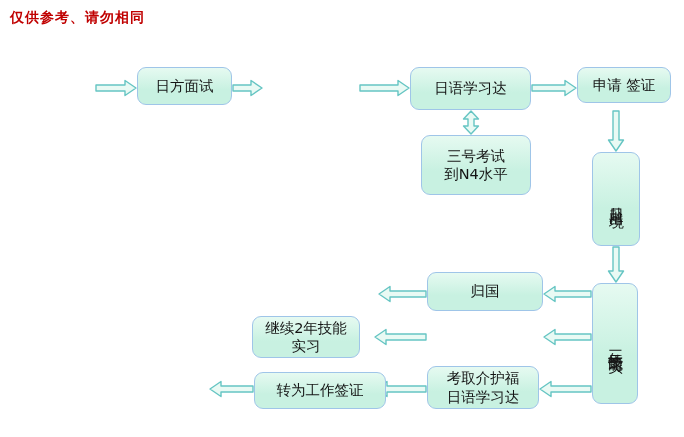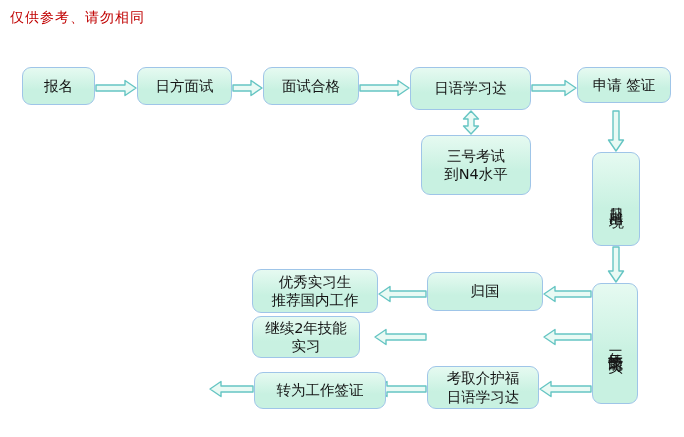--- a/index.html
+++ b/index.html
@@ -1,18 +1,18 @@
 <!DOCTYPE html>
 <html style="--background: #ffffff; --title-color: #c00000; --box-fill: #c8f1e1; --box-border: #9fc5e8; --arrow-fill: #e9faf4; --arrow-stroke: #66c5c3;"><head>
 <meta charset="utf-8">
 <style>
   html,body{margin:0;padding:0;background:#fff;}
   body{font-family:"DejaVu Sans","Liberation Sans",sans-serif;}
   #canvas{position:relative;width:684px;height:437px;background:var(--background,#fff);overflow:hidden;}
-  .title{position:absolute;left:10px;top:9px;font-size:14px;font-weight:normal;color:var(--title-color,#c00000);letter-spacing:1px;white-space:nowrap;}
+  .title{position:absolute;left:10px;top:9px;font-size:14px;font-weight:bold;color:var(--title-color,#c00000);letter-spacing:1px;white-space:nowrap;}
   .node{
     position:absolute;box-sizing:border-box;
     border:1.6px solid var(--box-border,#9fc5e8);
     border-radius:9px;
     background:linear-gradient(180deg,#e6faf1 0%,var(--box-fill,#c8f1e1) 60%);
     display:flex;align-items:center;justify-content:center;
     text-align:center;color:#141414;
     font-size:14.5px;line-height:1.25;white-space:pre-line;
   }
   .node.vertical{
@@ -37,30 +37,26 @@
       <path d="M 613 247 L 613 271 L 608.5 271 L 616 282 L 623.5 271 L 619 271 L 619 247 Z" fill="#e9faf4" stroke="#66c5c3" stroke-width="1.4" stroke-linejoin="round"></path>
       <path d="M 591 291 L 555 291 L 555 286.5 L 544 294 L 555 301.5 L 555 297 L 591 297 Z" fill="#e9faf4" stroke="#66c5c3" stroke-width="1.4" stroke-linejoin="round"></path>
       <path d="M 591 334 L 555 334 L 555 329.5 L 544 337 L 555 344.5 L 555 340 L 591 340 Z" fill="#e9faf4" stroke="#66c5c3" stroke-width="1.4" stroke-linejoin="round"></path>
       <path d="M 591 386 L 551 386 L 551 381.5 L 540 389 L 551 396.5 L 551 392 L 591 392 Z" fill="#e9faf4" stroke="#66c5c3" stroke-width="1.4" stroke-linejoin="round"></path>
       <path d="M 426 291 L 390 291 L 390 286.5 L 379 294 L 390 301.5 L 390 297 L 426 297 Z" fill="#e9faf4" stroke="#66c5c3" stroke-width="1.4" stroke-linejoin="round"></path>
       <path d="M 426 334 L 386 334 L 386 329.5 L 375 337 L 386 344.5 L 386 340 L 426 340 Z" fill="#e9faf4" stroke="#66c5c3" stroke-width="1.4" stroke-linejoin="round"></path>
       <path d="M 426 386 L 387 386 L 387 381.5 L 376 389 L 387 396.5 L 387 392 L 426 392 Z" fill="#e9faf4" stroke="#66c5c3" stroke-width="1.4" stroke-linejoin="round"></path>
       <path d="M 253 386 L 221 386 L 221 381.5 L 210 389 L 221 396.5 L 221 392 L 253 392 Z" fill="#e9faf4" stroke="#66c5c3" stroke-width="1.4" stroke-linejoin="round"></path>
     </svg>
 
-  <div class="node" style="left:22px;top:67px;width:73px;height:38px">报名</div>
   <div class="node" style="left:137px;top:67px;width:95px;height:38px">日方面试</div>
-  <div class="node" style="left:263px;top:67px;width:96px;height:38px">面试合格</div>
   <div class="node" style="left:410px;top:67px;width:121px;height:43px">日语学习达</div>
   <div class="node" style="left:577px;top:67px;width:94px;height:36px">申请 签证</div>
   <div class="node" style="left:421px;top:135px;width:110px;height:60px">三号考试
 到N4水平</div>
   <div class="node vertical" style="left:592px;top:152px;width:48px;height:94px">赴日出境</div>
   <div class="node vertical" style="left:592px;top:283px;width:46px;height:121px">三年技能实习</div>
   <div class="node" style="left:427px;top:272px;width:116px;height:39px">归国</div>
-  <div class="node" style="left:252px;top:269px;width:126px;height:44px">优秀实习生
-推荐国内工作</div>
   <div class="node" style="left:252px;top:316px;width:108px;height:42px">继续2年技能
 实习</div>
   <div class="node" style="left:427px;top:366px;width:112px;height:43px">考取介护福
 日语学习达</div>
   <div class="node" style="left:254px;top:372px;width:132px;height:37px">转为工作签证</div>
 </div>
 
 </body></html>

